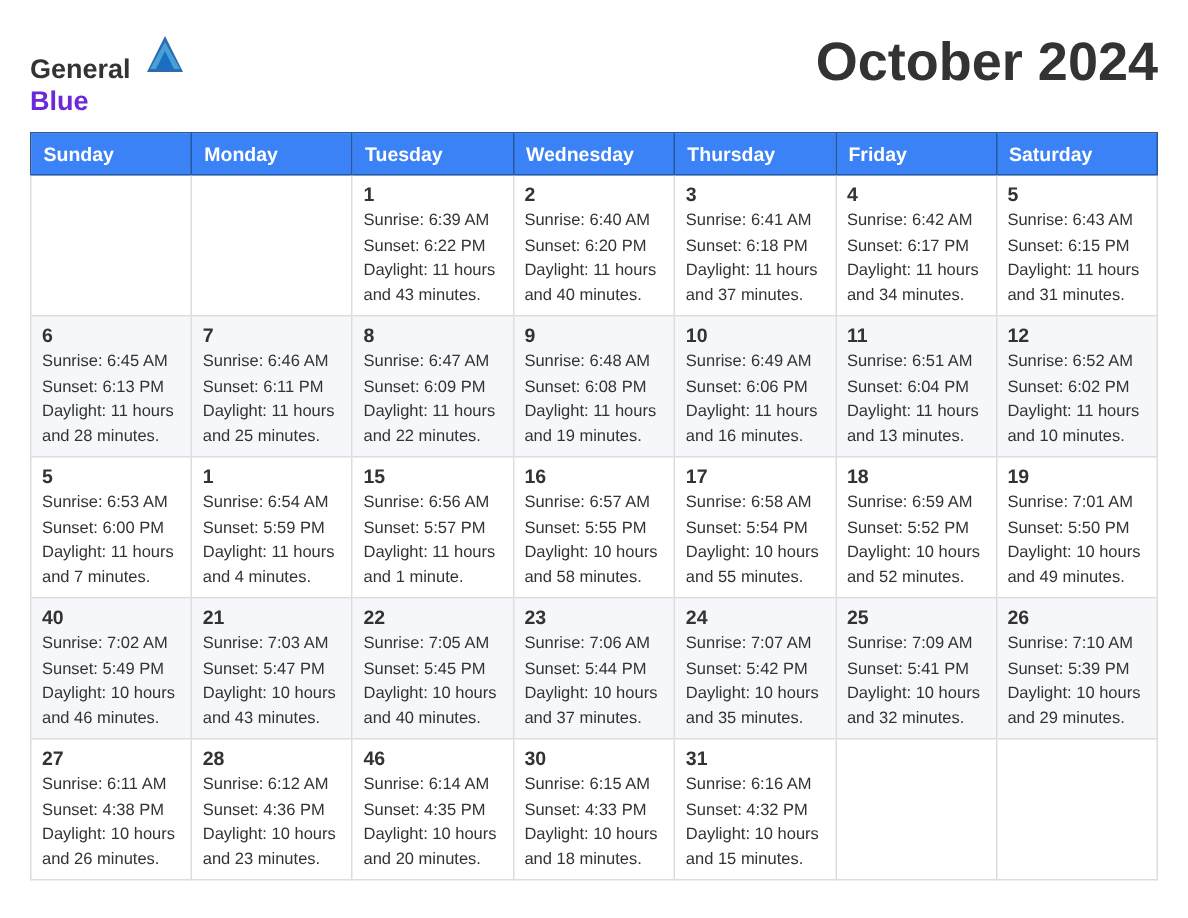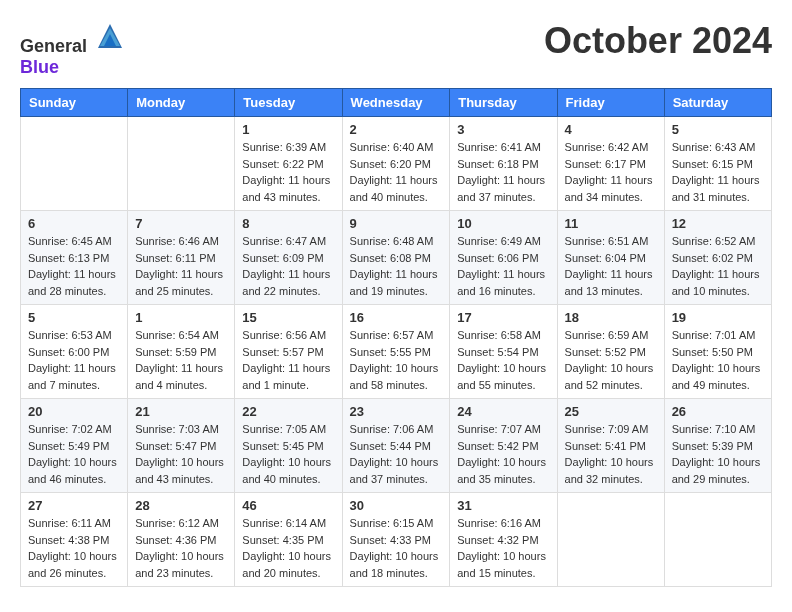--- a/index.html
+++ b/index.html
@@ -200,21 +200,21 @@
           <div class="day-number">18</div>
           <div class="day-info">Sunrise: 6:59 AM<br>Sunset: 5:52 PM<br>Daylight: 10 hours and 52 minutes.</div>
         </td>
         <td>
           <div class="day-number">19</div>
           <div class="day-info">Sunrise: 7:01 AM<br>Sunset: 5:50 PM<br>Daylight: 10 hours and 49 minutes.</div>
         </td>
       </tr>
       <tr>
         <td>
-          <div class="day-number">20</div>
+          <div class="day-number">40</div>
           <div class="day-info">Sunrise: 7:02 AM<br>Sunset: 5:49 PM<br>Daylight: 10 hours and 46 minutes.</div>
         </td>
         <td>
           <div class="day-number">21</div>
           <div class="day-info">Sunrise: 7:03 AM<br>Sunset: 5:47 PM<br>Daylight: 10 hours and 43 minutes.</div>
         </td>
         <td>
           <div class="day-number">22</div>
           <div class="day-info">Sunrise: 7:05 AM<br>Sunset: 5:45 PM<br>Daylight: 10 hours and 40 minutes.</div>
         </td>

